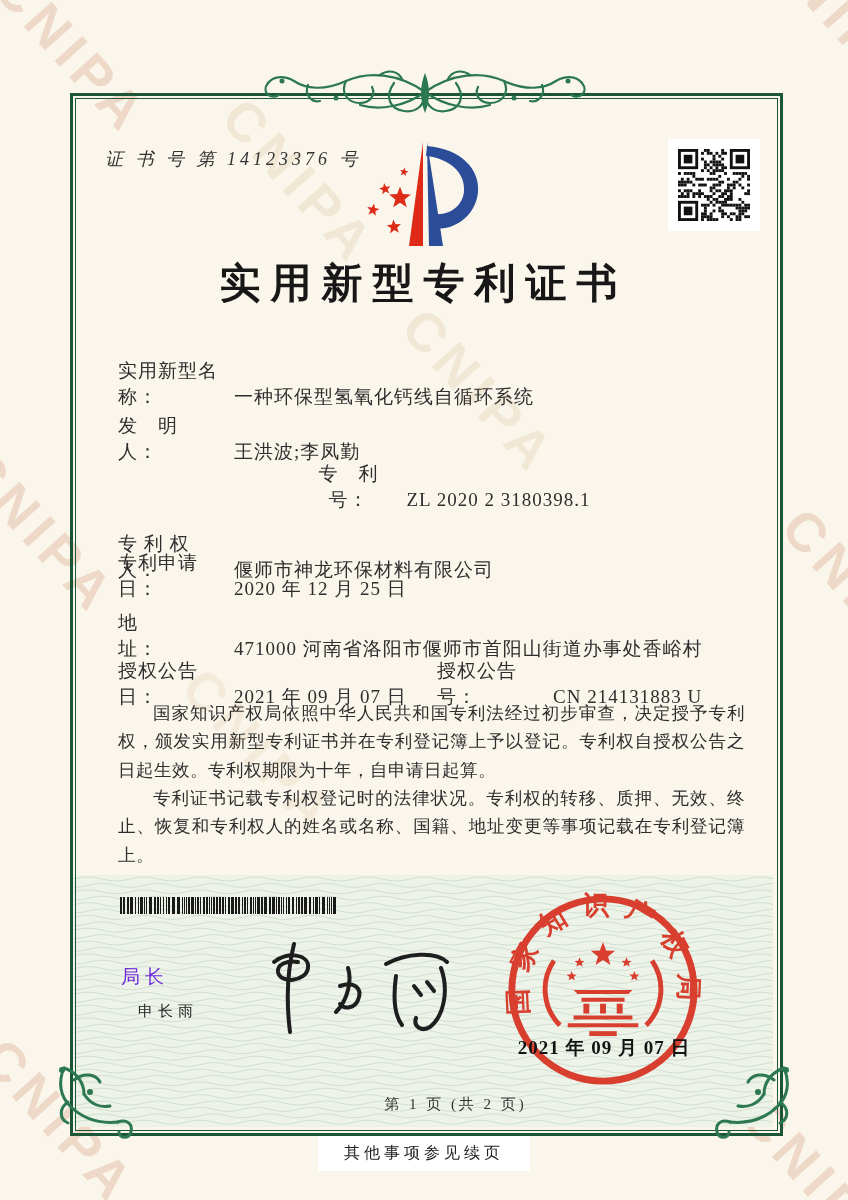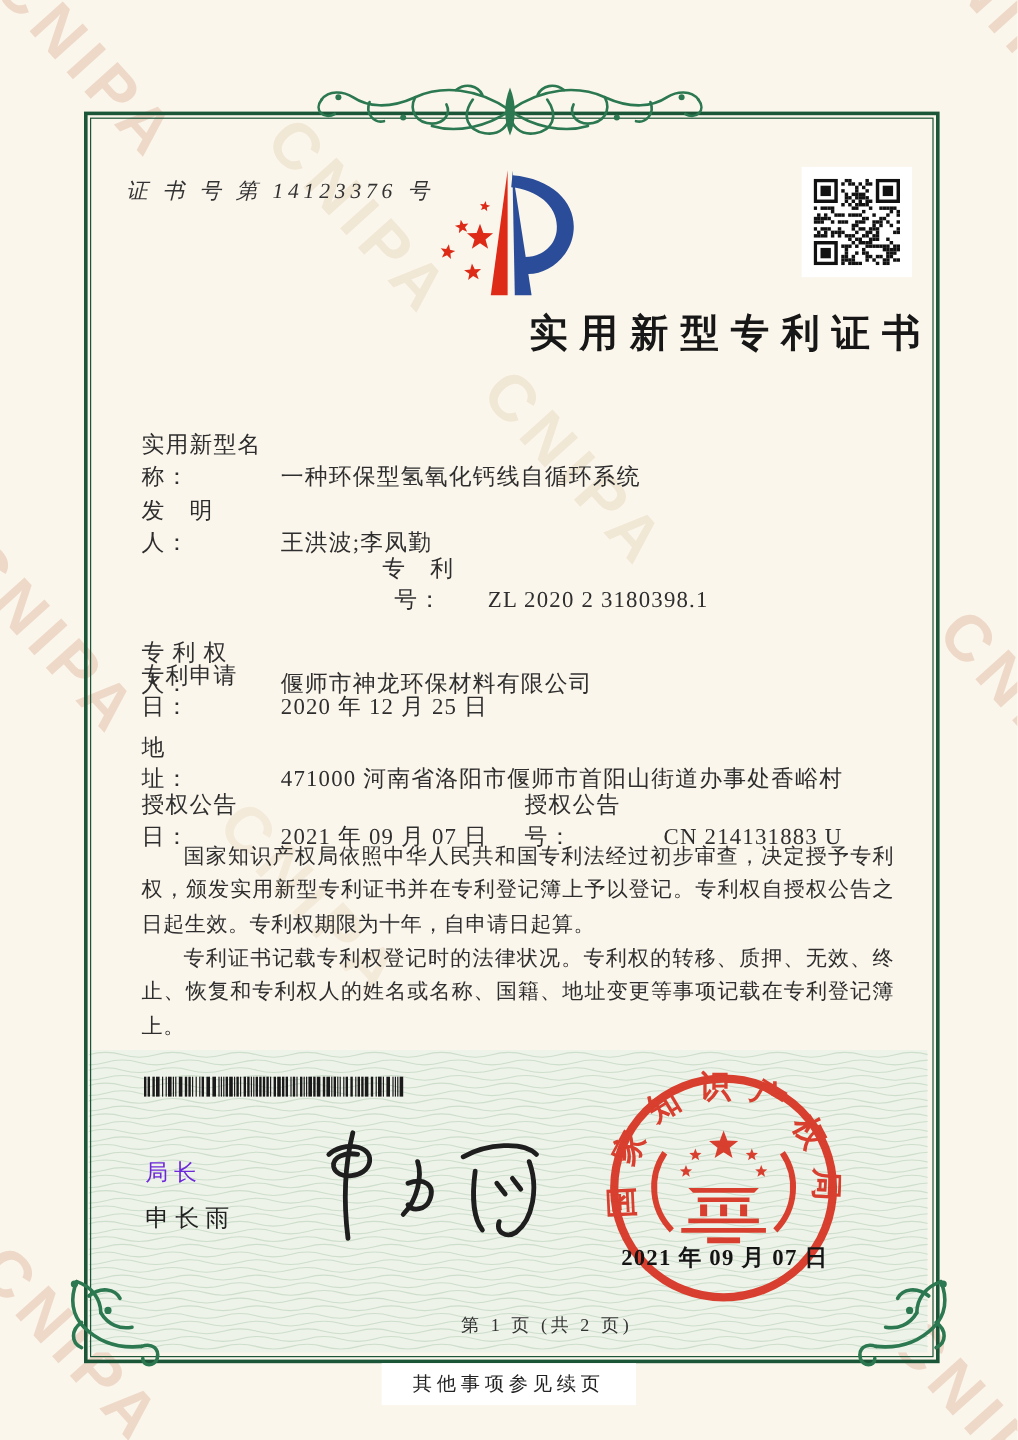--- a/index.html
+++ b/index.html
@@ -21,32 +21,32 @@
   .ornament-top{position:absolute;left:248px;top:61px;z-index:4;}
   .corner-fl{position:absolute;top:1062px;z-index:4;}
   .corner-fl.left{left:54px;}
   .corner-fl.right{left:710px;transform:scaleX(-1);}
   
   .content{position:absolute;inset:0;z-index:4;}
   .cert-no{position:absolute;left:105px;top:147px;font-size:18px;letter-spacing:4px;color:#333;font-style:italic;}
   .logo{position:absolute;left:352px;top:132px;}
   .qr-box{position:absolute;left:668px;top:139px;width:92px;height:92px;background:#ffffff;
           display:flex;align-items:center;justify-content:center;}
-  .doc-title{position:absolute;left:70px;width:707px;top:256px;text-align:right;font-size:32px;
+  .doc-title{position:absolute;left:70px;width:707px;top:256px;text-align:center;font-size:41px;
              font-weight:bold;letter-spacing:10px;color:#171717;}
   .row{position:absolute;left:118px;width:645px;font-size:19px;color:#2e2e2e;}
   .row .lab{display:inline-block;width:116px;letter-spacing:1px;}
   .row .val{letter-spacing:1px;}
   .pair2{position:absolute;left:319px;top:0;}
   .body-text{position:absolute;left:118px;top:699px;width:627px;font-size:17.5px;line-height:1.62;
              text-align:justify;color:#2e2e2e;}
   .body-text p{margin:0;text-indent:2em;letter-spacing:.5px;}
   .barcode{position:absolute;left:120px;top:897px;}
   .sig-title{position:absolute;left:121px;top:964px;font-size:19px;letter-spacing:5px;color:#6d28d9;}
-  .sig-name{position:absolute;left:121px;top:1002px;font-size:20px;letter-spacing:5px;color:#222;}
+  .sig-name{position:absolute;left:138px;top:1002px;font-size:15px;letter-spacing:5px;color:#222;}
   .signature{position:absolute;left:236px;top:928px;}
   .seal{position:absolute;left:505px;top:892px;z-index:4;}
   .seal-date{position:absolute;left:508px;top:1035px;width:192px;text-align:center;font-size:19px;
              font-weight:bold;letter-spacing:1px;color:#141414;z-index:5;}
   .page-info{position:absolute;left:70px;width:707px;top:1095px;text-align:center;font-size:15px;
              letter-spacing:3px;color:#333;padding-left:32px;}
   .continuation{position:absolute;left:50%;transform:translateX(-50%);top:1136px;background:#ffffff;
                 padding:7px 26px;font-size:16px;letter-spacing:4px;color:#222;z-index:5;}
 </style>
 </head>

